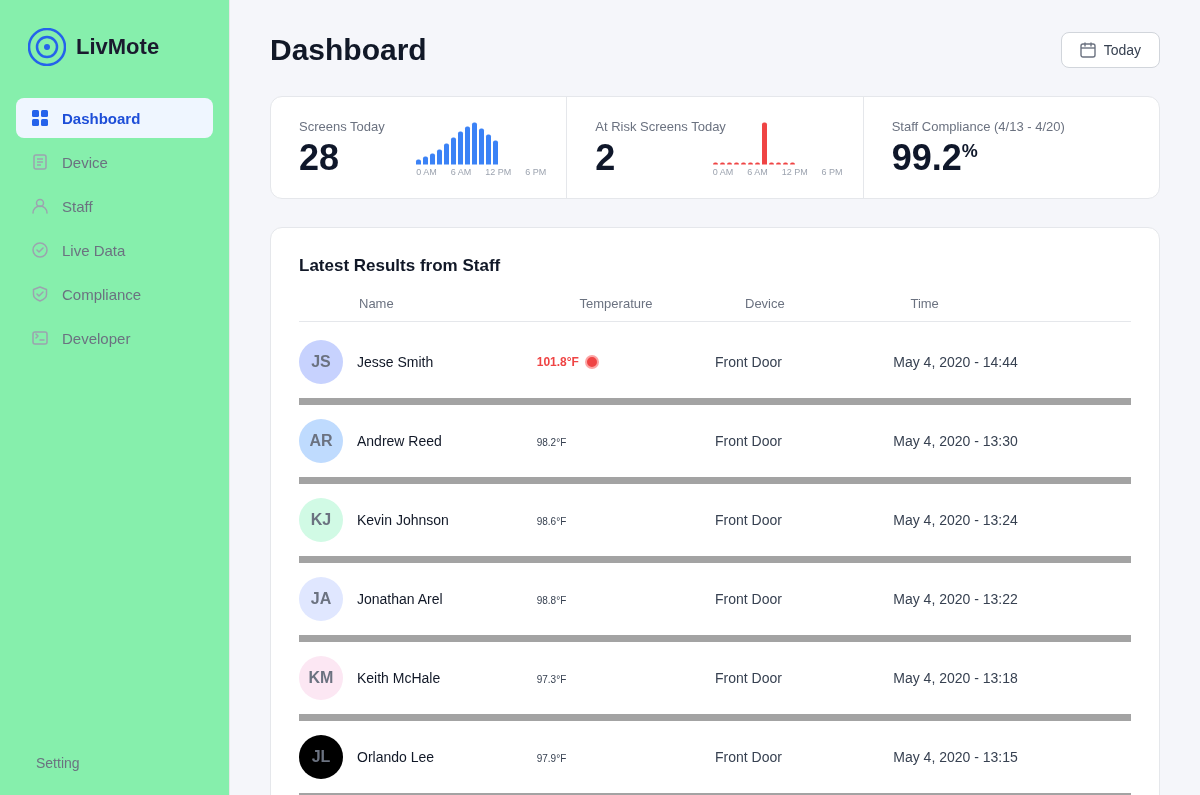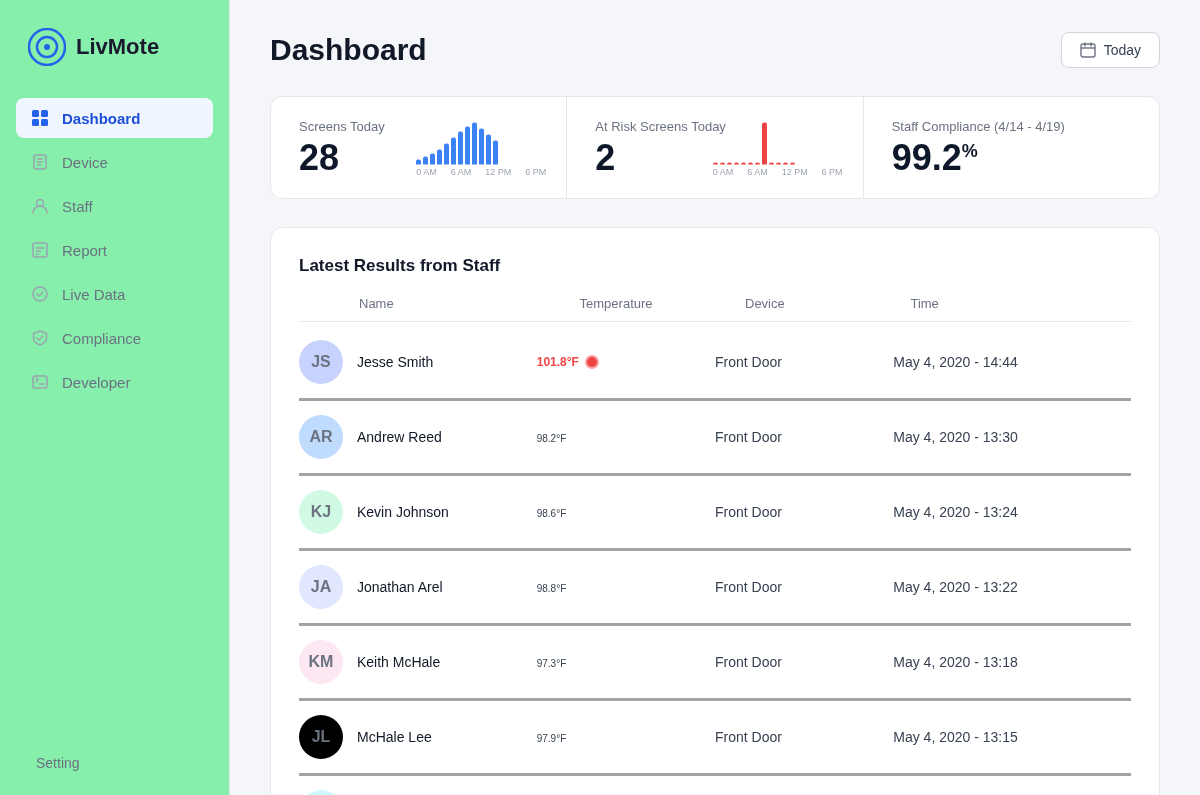--- a/index.html
+++ b/index.html
@@ -190,21 +190,21 @@
     }
     .col-header {
       font-size: 13px;
       color: #6b7280;
       font-weight: 500;
     }
     .table-row-item {
       display: grid;
       grid-template-columns: 2fr 1.5fr 1.5fr 2fr;
       padding: 14px 0 14px 0;
-      border-bottom: 3px solid #a3a3a3;
+      border-bottom: 7px solid #a3a3a3;
       align-items: center;
       position: relative;
     }
     .table-row-item:last-child { border-bottom: none; }
     .person-cell {
       display: flex;
       align-items: center;
       gap: 14px;
     }
     .avatar {
@@ -289,31 +289,20 @@
     <div class="nav-item">
       <span class="nav-icon">
         <svg width="18" height="18" viewBox="0 0 18 18" fill="none">
           <circle cx="9" cy="6" r="3.5" stroke="#9ca3af" stroke-width="1.5"></circle>
           <path d="M2 16c0-3.866 3.134-7 7-7s7 3.134 7 7" stroke="#9ca3af" stroke-width="1.5" stroke-linecap="round"></path>
         </svg>
       </span>
       <span>Staff</span>
     </div>
 
-    <div class="nav-item">
-      <span class="nav-icon">
-        <svg width="18" height="18" viewBox="0 0 18 18" fill="none">
-          <rect x="2" y="2" width="14" height="14" rx="2" stroke="#9ca3af" stroke-width="1.5"></rect>
-          <line x1="5" y1="7" x2="13" y2="7" stroke="#9ca3af" stroke-width="1.5"></line>
-          <line x1="5" y1="10" x2="10" y2="10" stroke="#9ca3af" stroke-width="1.5"></line>
-          <line x1="5" y1="13" x2="8" y2="13" stroke="#9ca3af" stroke-width="1.5"></line>
-        </svg>
-      </span>
-      <span>Report</span>
-    </div>
 
     <div class="nav-item">
       <span class="nav-icon">
         <svg width="18" height="18" viewBox="0 0 18 18" fill="none">
           <circle cx="9" cy="9" r="7" stroke="#9ca3af" stroke-width="1.5"></circle>
           <path d="M6 9l2 2 4-4" stroke="#9ca3af" stroke-width="1.5" stroke-linecap="round" stroke-linejoin="round"></path>
         </svg>
       </span>
       <span>Live Data</span>
     </div>
@@ -410,21 +399,21 @@
           <div class="chart-axis">
             <span>0 AM</span>
               <span>6 AM</span>
               <span>12 PM</span>
               <span>6 PM</span>
           </div>
         </div>
       </div>
   </div>
       <div class="stat-card">
-    <div class="stat-label">Staff Compliance (4/14 - 4/19)</div>
+    <div class="stat-label">Staff Compliance (4/13 - 4/20)</div>
     <div class="stat-value">99.2<sup>%</sup></div>
 
   </div>
     </div>
 
   <div class="results-section">
     <div class="results-title">Latest Results from Staff</div>
     <div class="table-header" id="table-header">
         <span class="col-header">Name</span>
         <span class="col-header">Temperature</span>
@@ -487,21 +476,21 @@
     </div>
     <div class="temp-cell"><span class="temp-normal">97.3°F</span></div>
     <div class="device-cell">Front Door</div>
     <div class="time-cell">May 4, 2020 - 13:18</div>
   </div>
         <div class="table-row-item">
     <div class="person-cell">
       <div class="avatar">
         <div class="avatar-placeholder" style="background:#000000">JL</div>
       </div>
-      <span class="person-name">McHale Lee</span>
+      <span class="person-name">Orlando Lee</span>
     </div>
     <div class="temp-cell"><span class="temp-normal">97.9°F</span></div>
     <div class="device-cell">Front Door</div>
     <div class="time-cell">May 4, 2020 - 13:15</div>
   </div>
         <div class="table-row-item">
     <div class="person-cell">
       <div class="avatar">
         <div class="avatar-placeholder" style="background:#cffafe">JO</div>
       </div>

